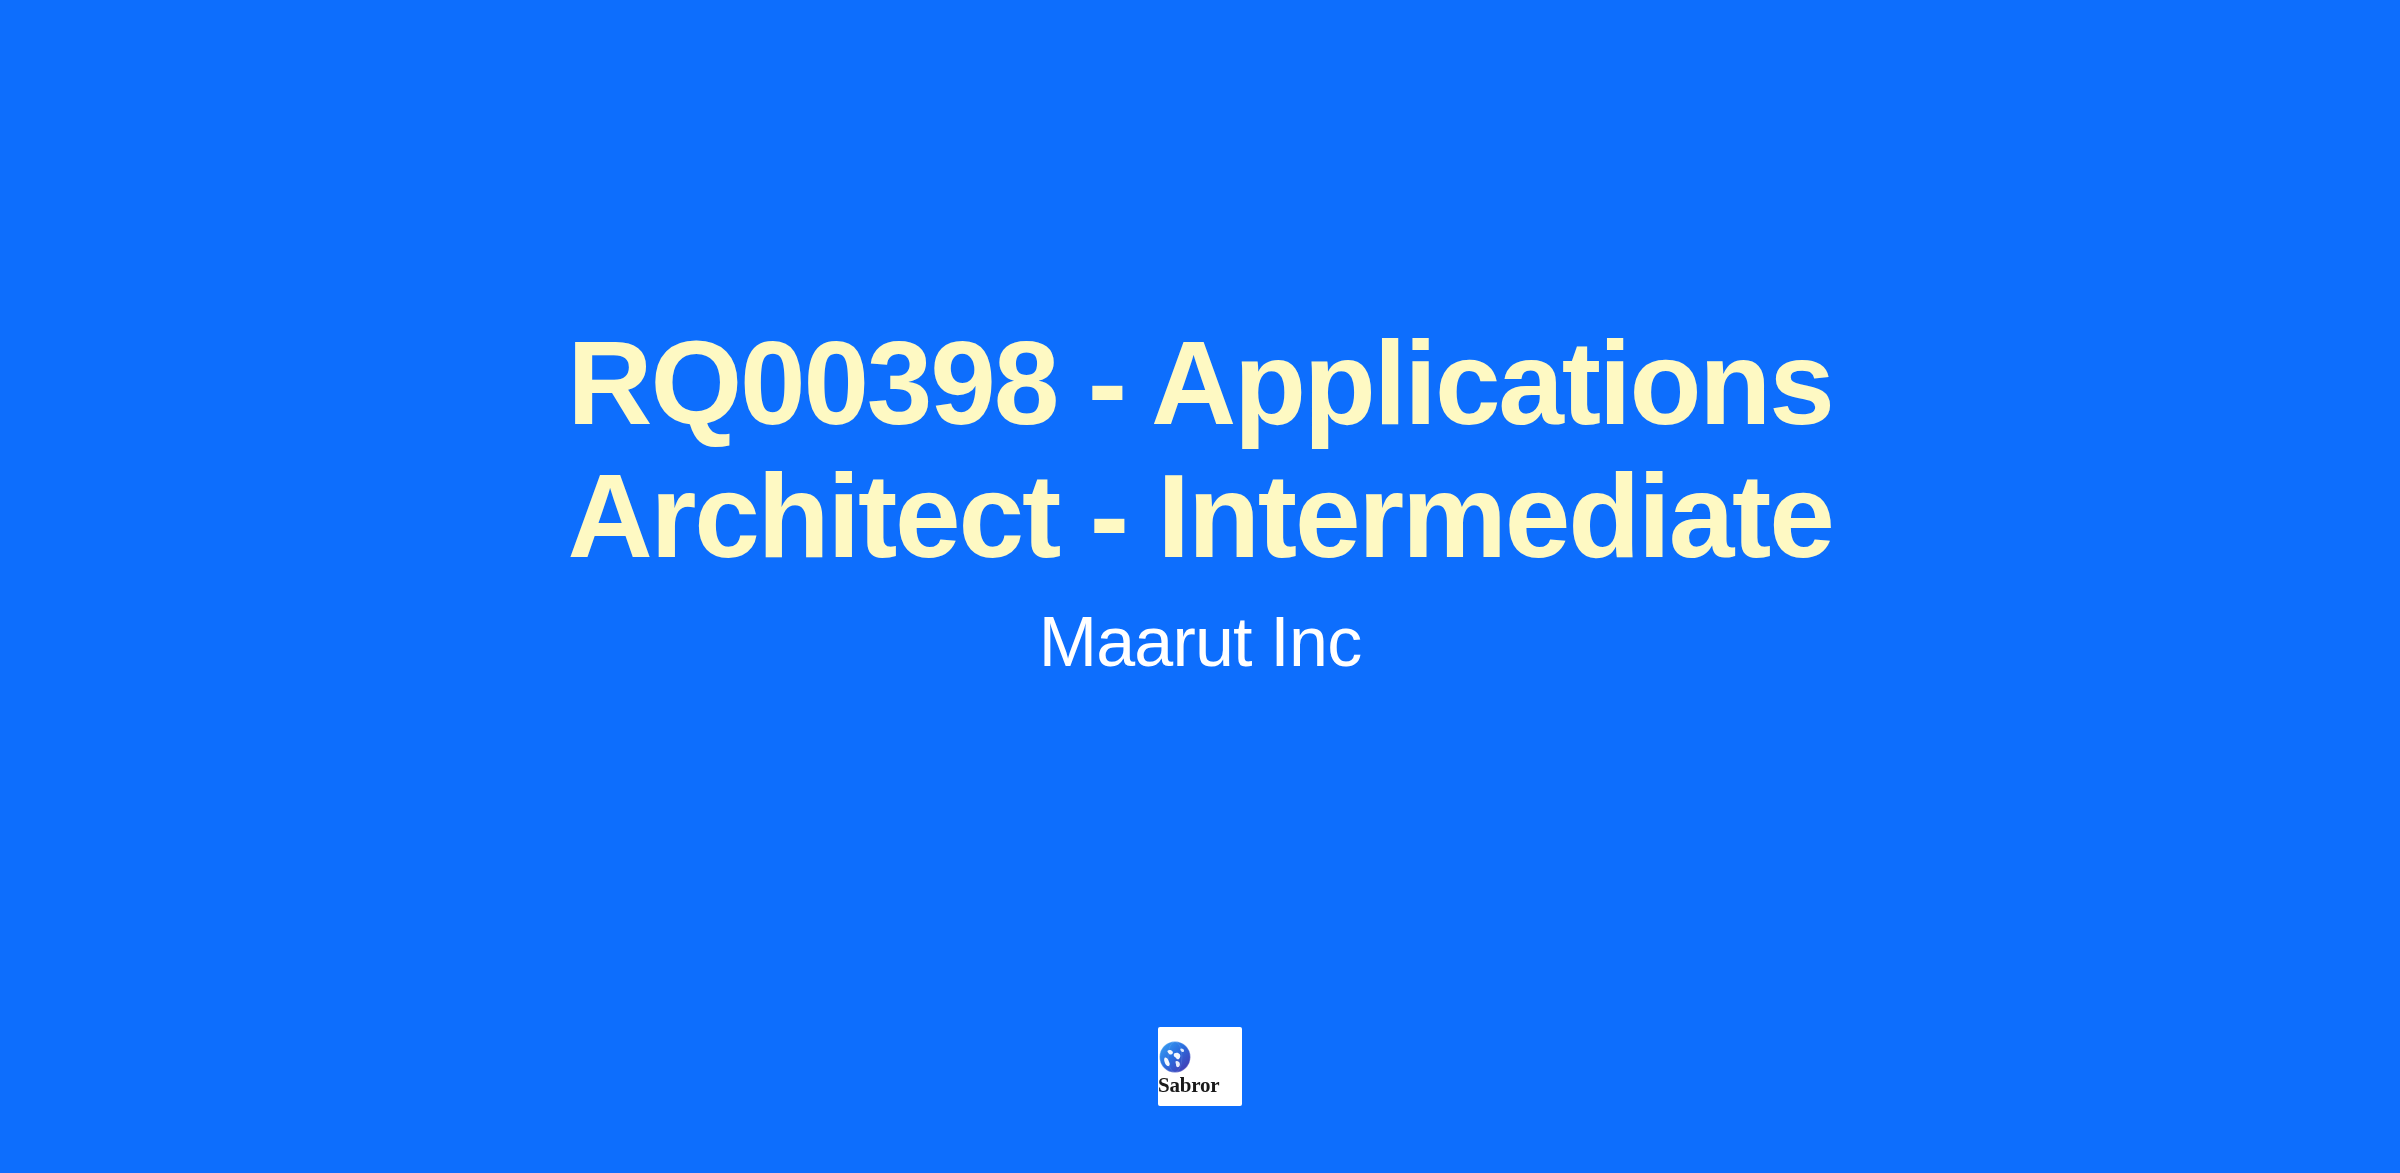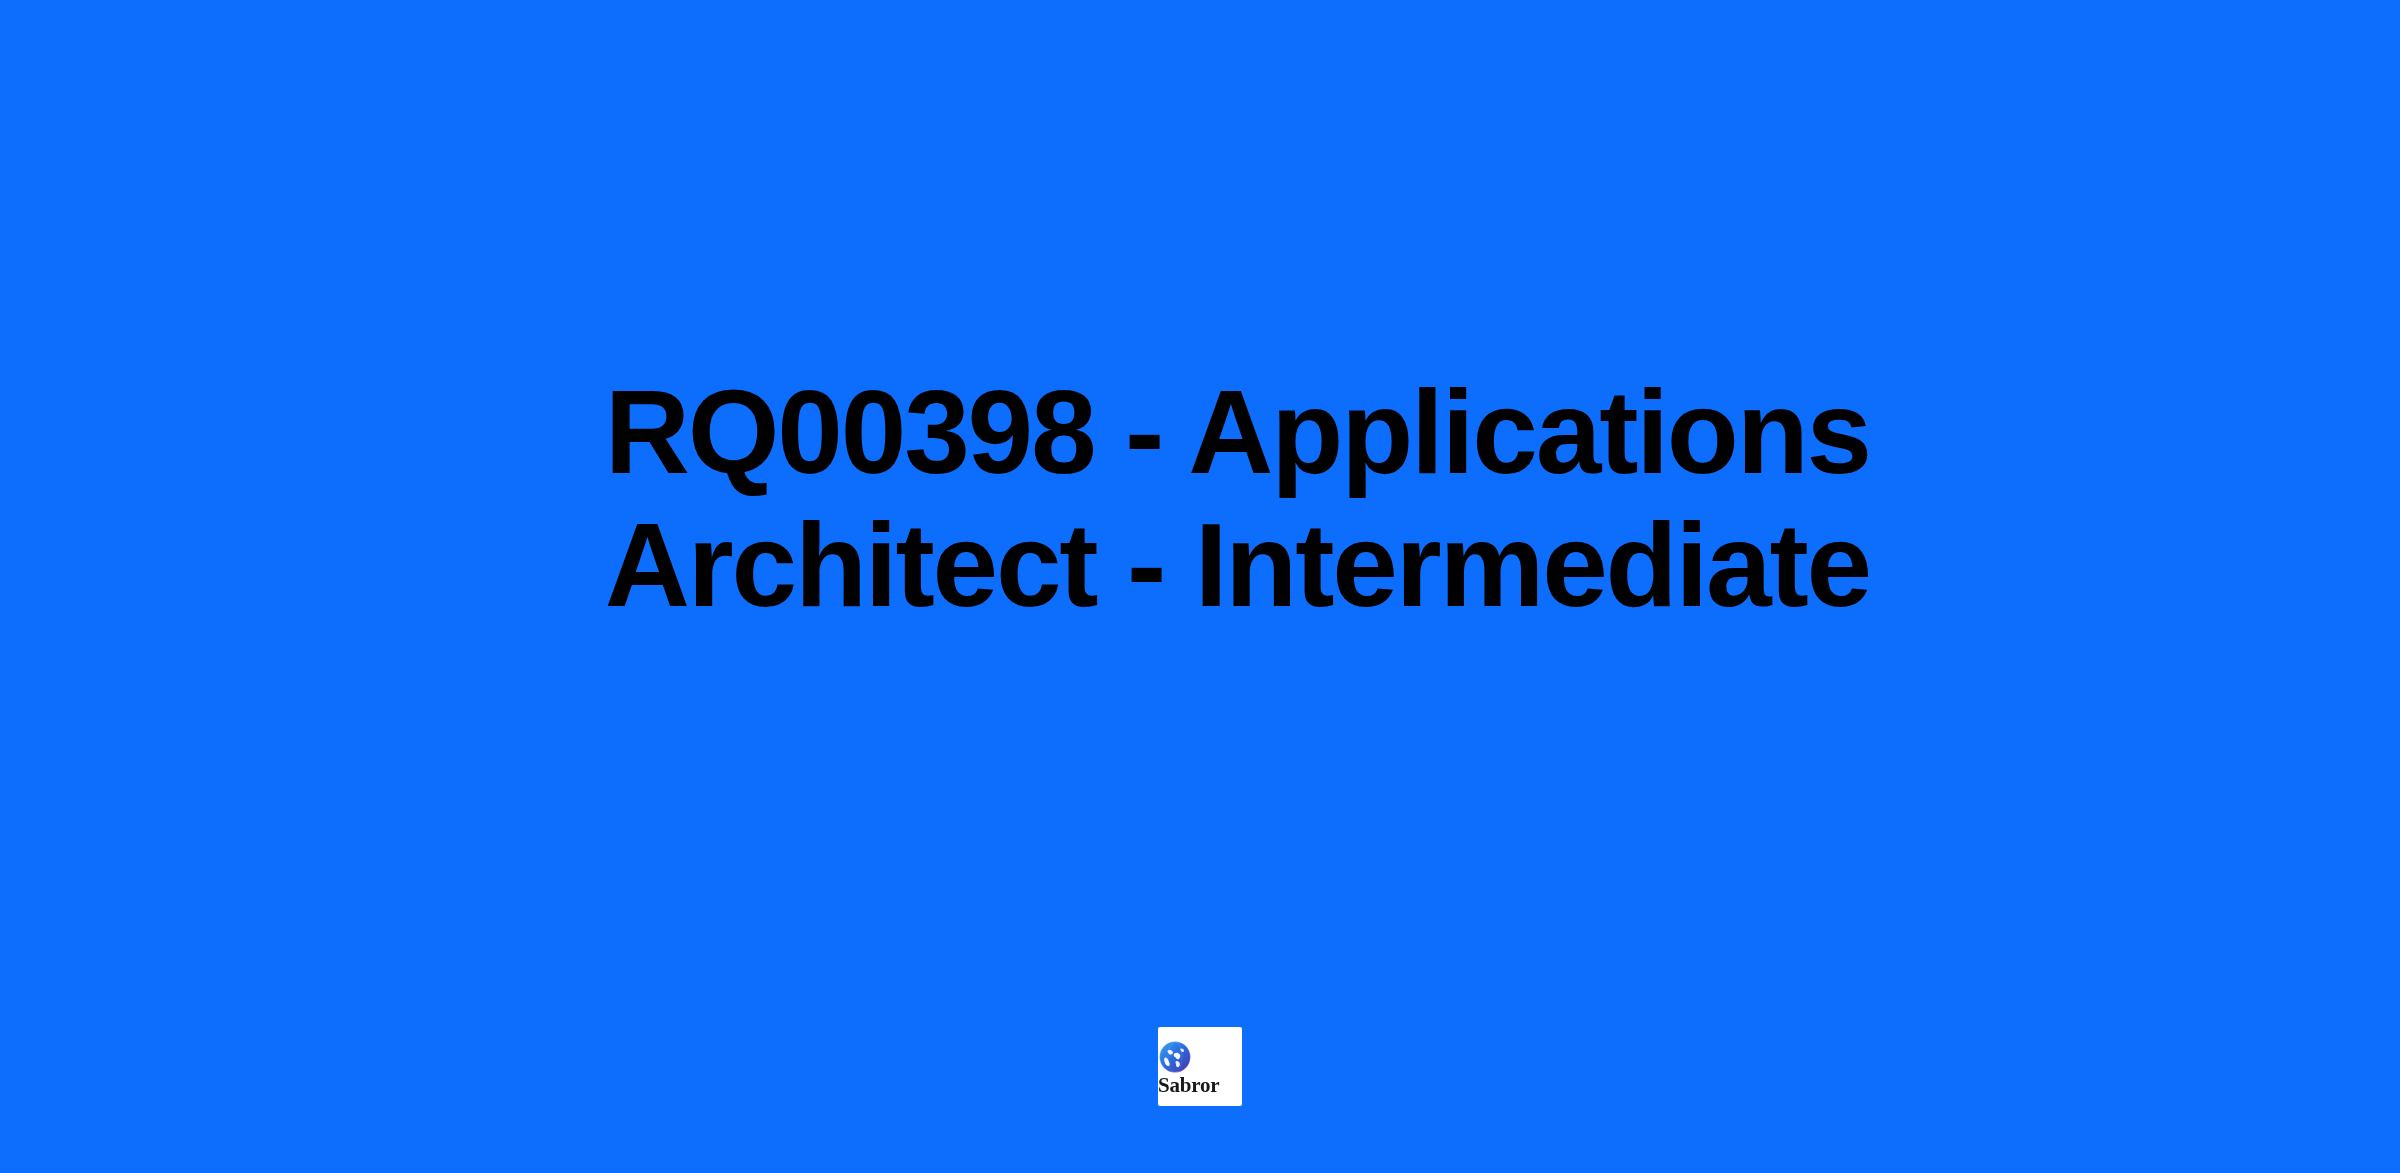--- a/index.html
+++ b/index.html
@@ -36,22 +36,22 @@
     flex-direction: column;
     align-items: center;
     justify-content: center;
     padding-bottom: 176px;      
     box-sizing: border-box;
   }
 
   .title {
     width: 1340px;
     margin: 4px;
-    text-align: right;
-    color: #000000;
+    text-align: center;
+    color: #fef9c3;
     font-family: "Liberation Sans", sans-serif;
     font-size: 118px;
     font-weight: 700;
     line-height: 1.12;
     letter-spacing: -2.2px;
     word-wrap: break-word;
   }
 
   .subtitle {
     margin: 14px 0 0 0;
@@ -99,20 +99,21 @@
     white-space: nowrap;
   }
 </style>
 </head>
 <body>
 
 <div class="card">
 
   <div class="content">
     <h1 class="title">RQ00398 - Applications Architect - Intermediate</h1>
+    <div class="subtitle">Maarut Inc</div>
   </div>
 
   <div class="brand-badge">
     <span class="brand-globe">
       <svg viewBox="0 0 64 64" width="34" height="34" aria-hidden="true">
         <defs>
           <linearGradient id="globeGrad" x1="0" y1="0" x2="1" y2="1">
             <stop offset="0%" stop-color="#3aa6f5"></stop>
             <stop offset="45%" stop-color="#2a6fe0"></stop>
             <stop offset="100%" stop-color="#4a2fa8"></stop>

